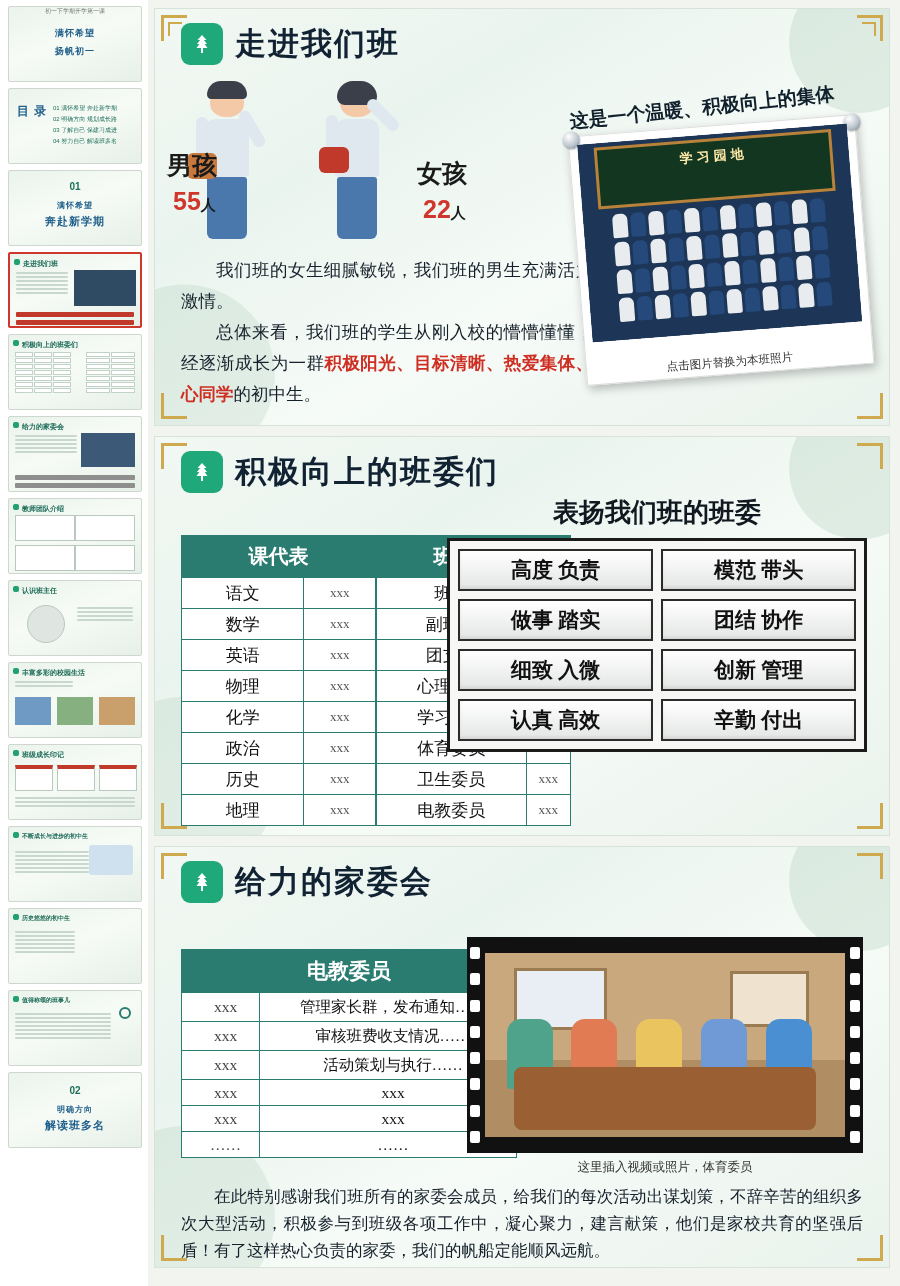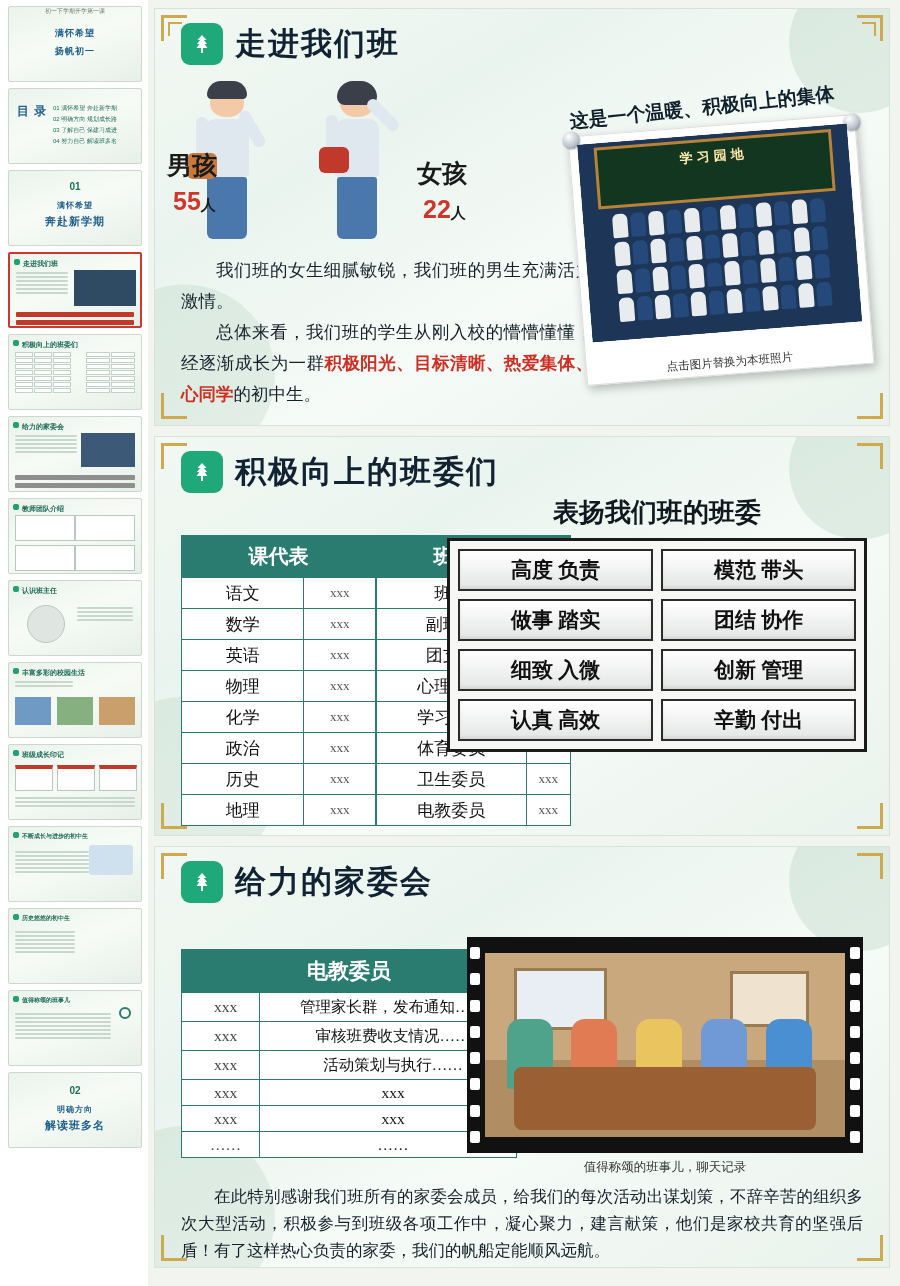--- a/index.html
+++ b/index.html
@@ -818,21 +818,21 @@
           <i></i>
             <i></i>
             <i></i>
             <i></i>
             <i></i>
             <i></i>
             <i></i>
             <i></i>
         </div>
       </div>
-      <div class="film-cap">值得称颂的班事儿，聊天记录</div>
+      <div class="film-cap">这里插入视频或照片，体育委员</div>
 
       <div class="s3-para">
         <p>在此特别感谢我们班所有的家委会成员，给我们的每次活动出谋划策，不辞辛苦的组织多次大型活动，积极参与到班级各项工作中，凝心聚力，建言献策，他们是家校共育的坚强后盾！有了这样热心负责的家委，我们的帆船定能顺风远航。</p>
       </div>
     </div>
 
   </div>
 </div>
 
 </body></html>

